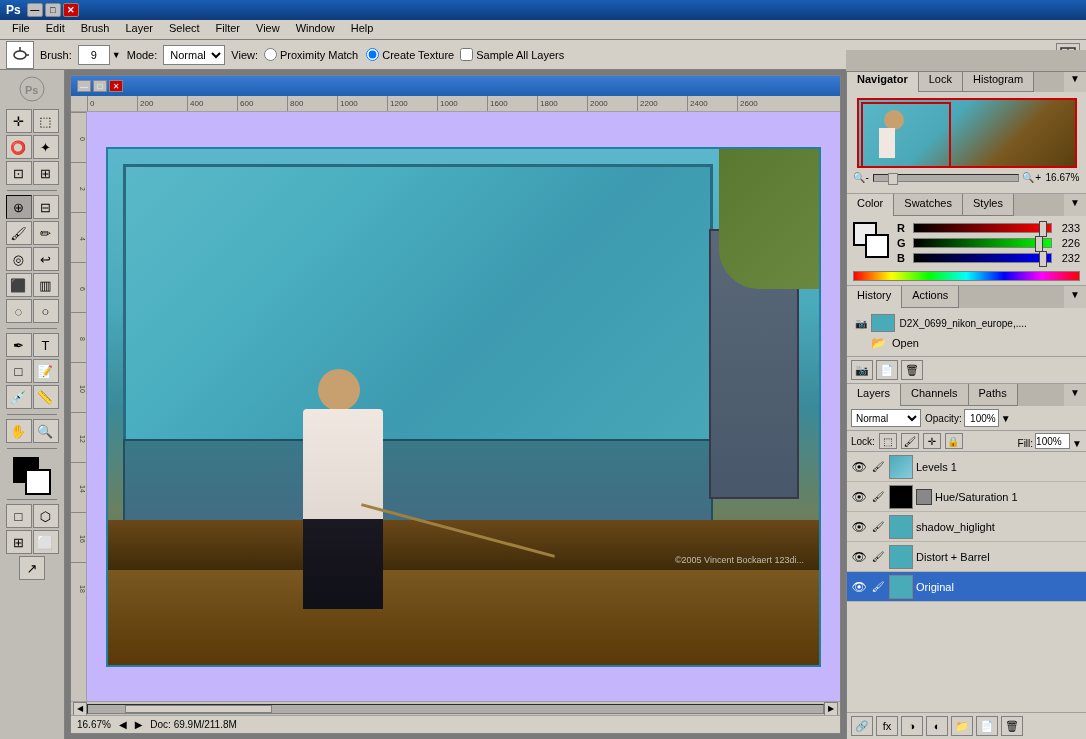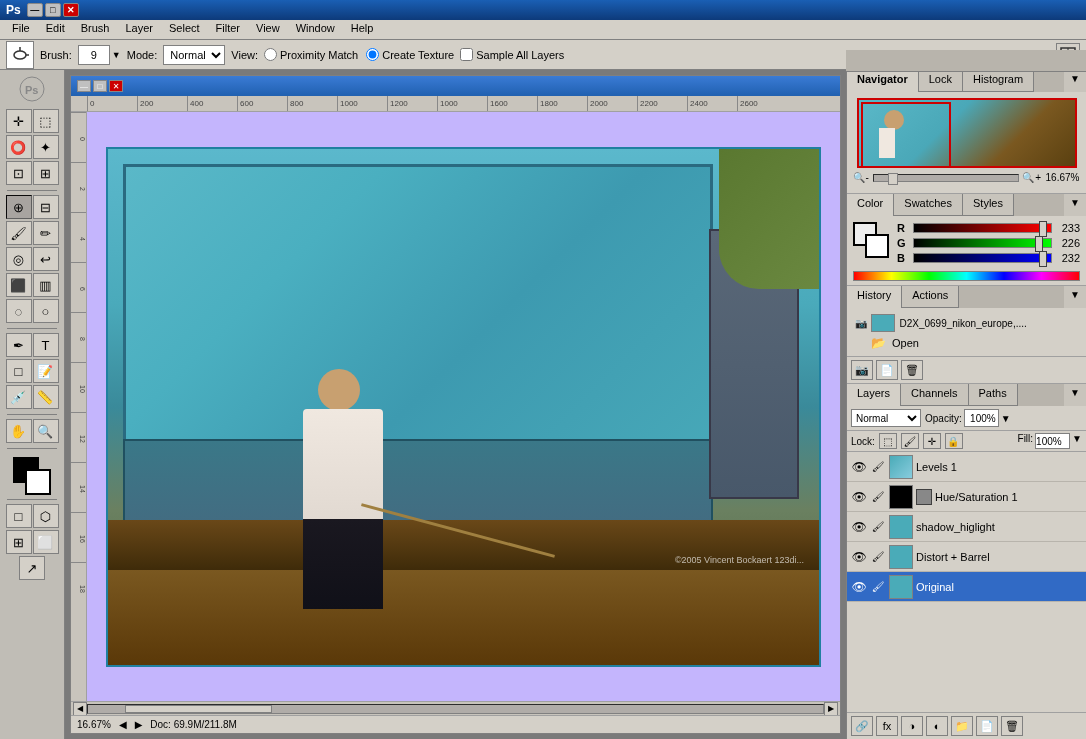--- a/index.html
+++ b/index.html
@@ -596,21 +596,21 @@
       border-bottom: 1px solid #a0a0a0;
       font-size: 10px;
     }
     .lock-icon-btn {
       width: 18px; height: 16px;
       background: #d4d0c8;
       border: 1px solid #808080;
       display: flex; align-items: center; justify-content: center;
       font-size: 10px; cursor: pointer;
     }
-    .fill-area { margin-left: auto; display: flex; align-items: flex-start; gap: 2px; font-size: 10px; }
+    .fill-area { margin-left: auto; display: flex; align-items: flex-end; gap: 2px; font-size: 10px; }
     .fill-val {
       width: 35px; height: 16px;
       border: 1px solid #808080;
       background: white;
       font-size: 10px;
     }
     #layers-list { flex: 1; overflow-y: auto; background: #d4d0c8; }
     .layer-item {
       display: flex;
       align-items: center;

